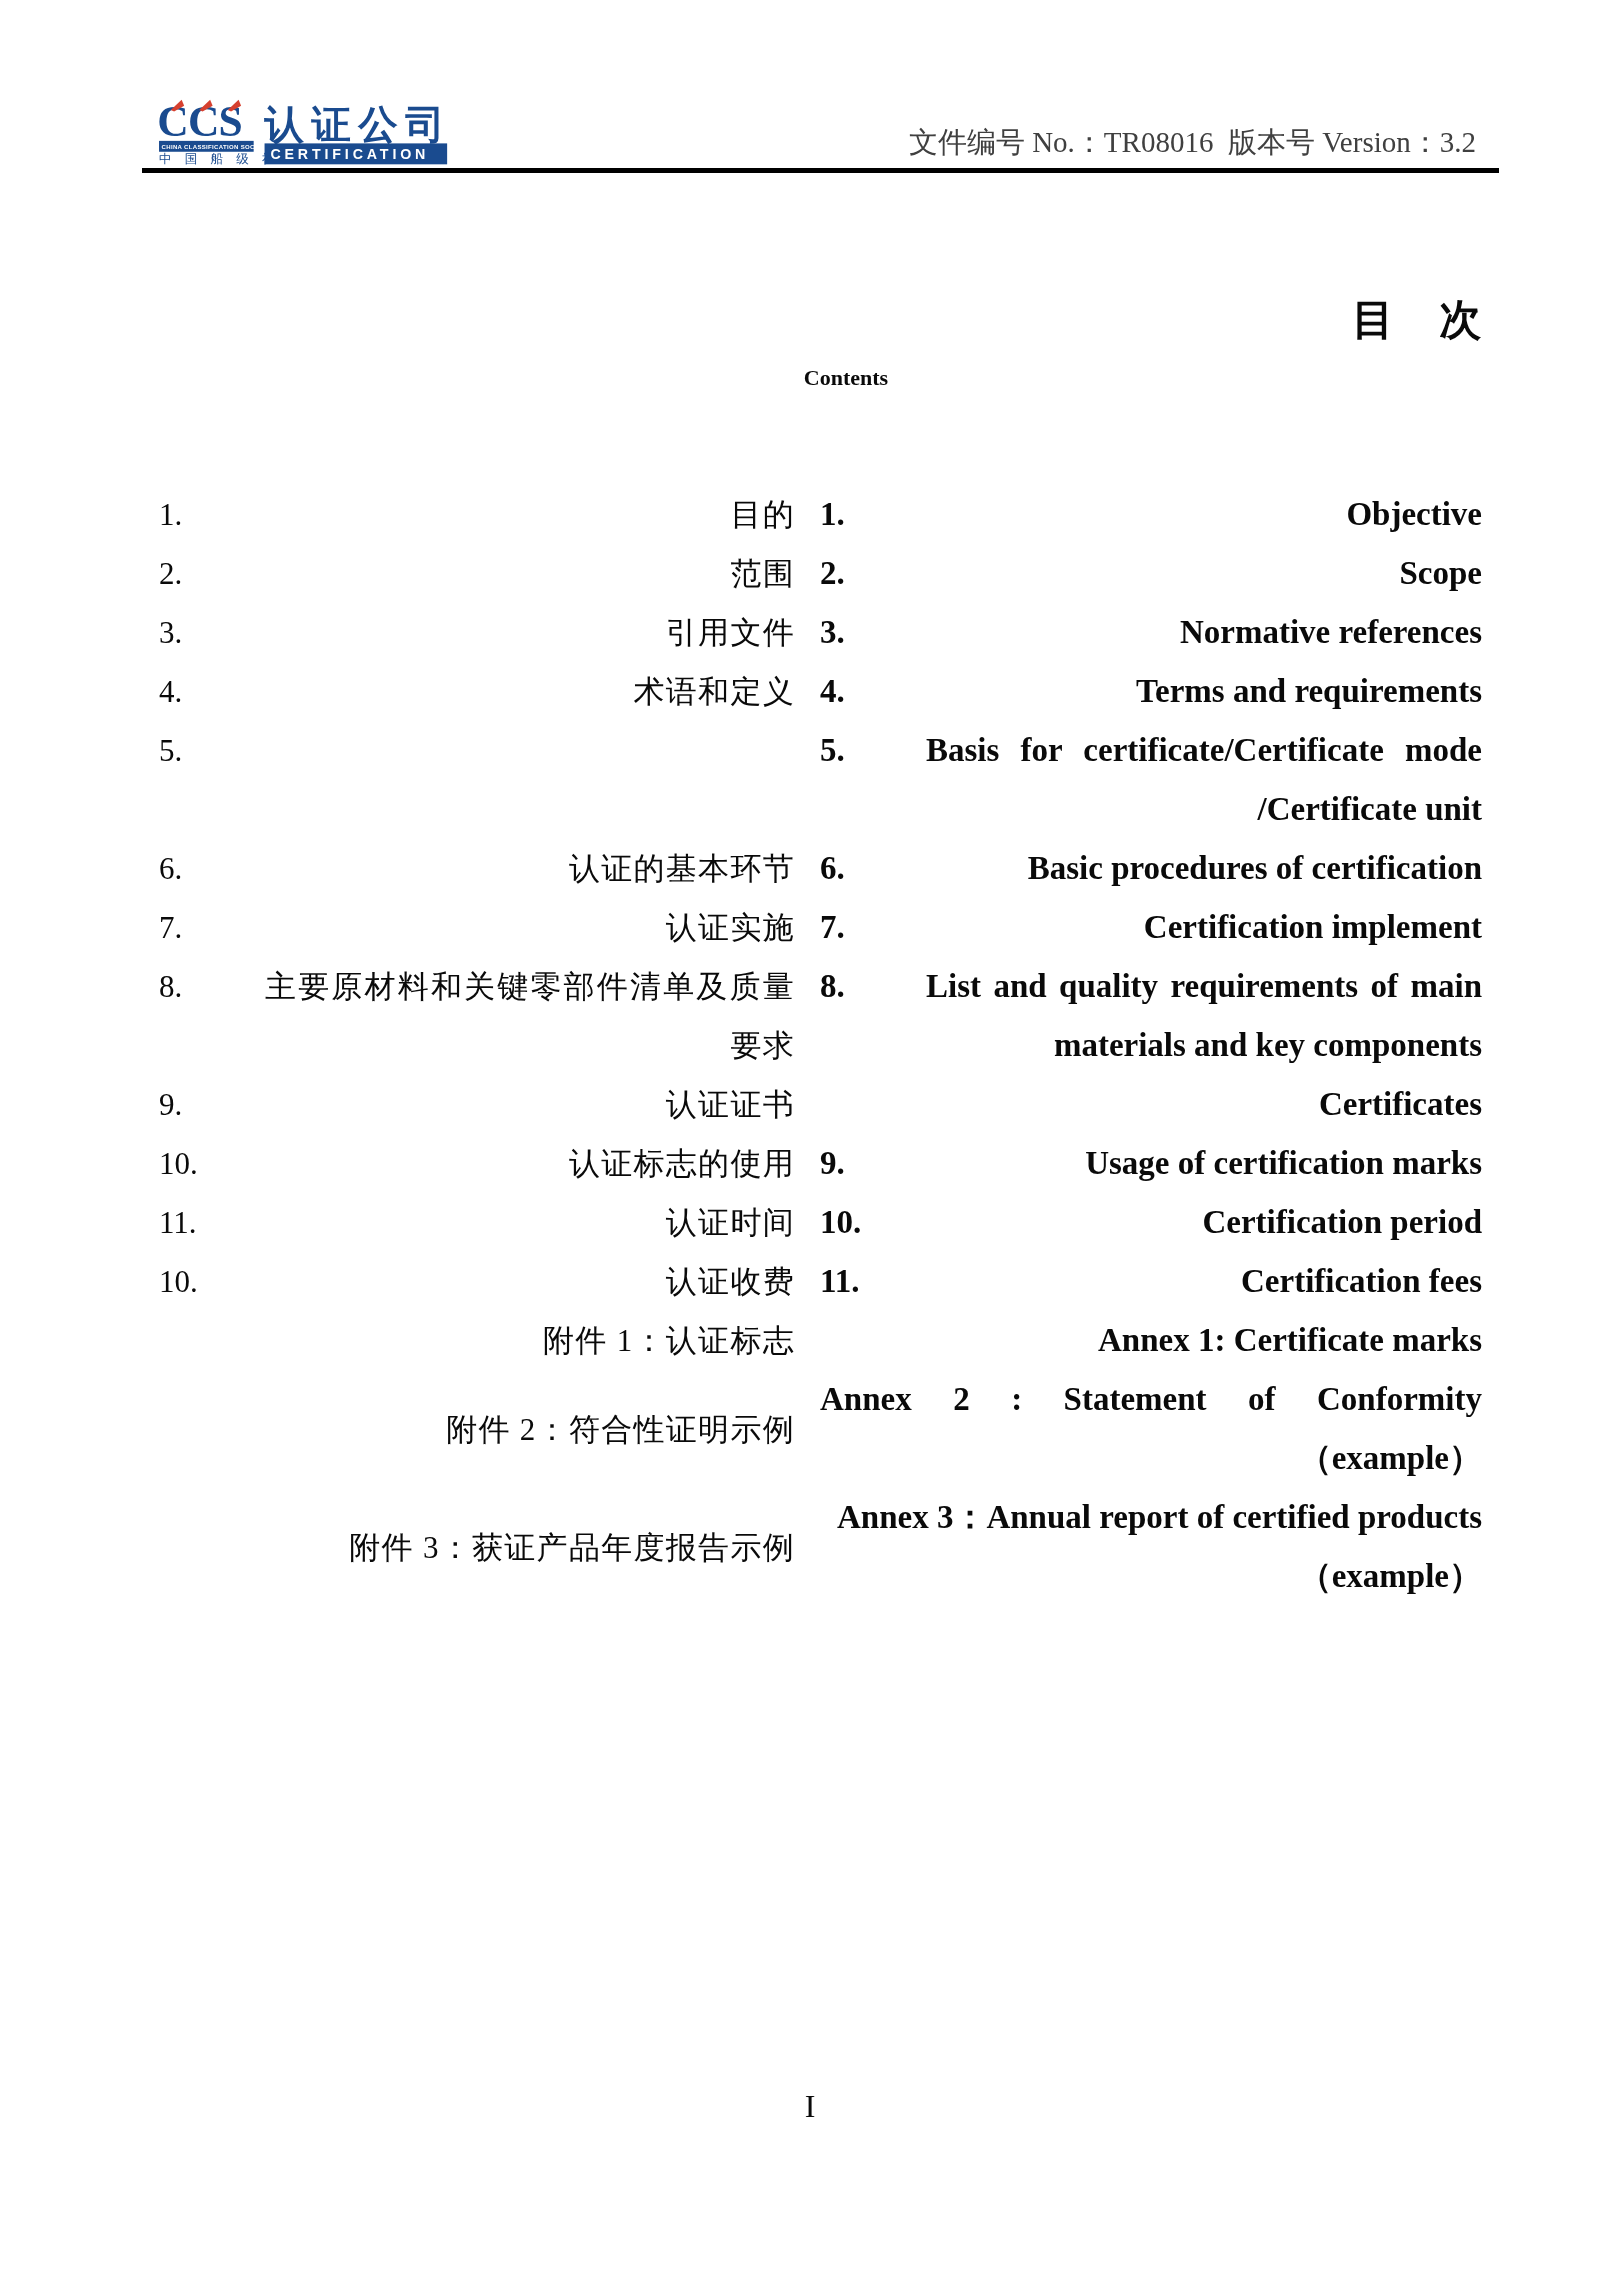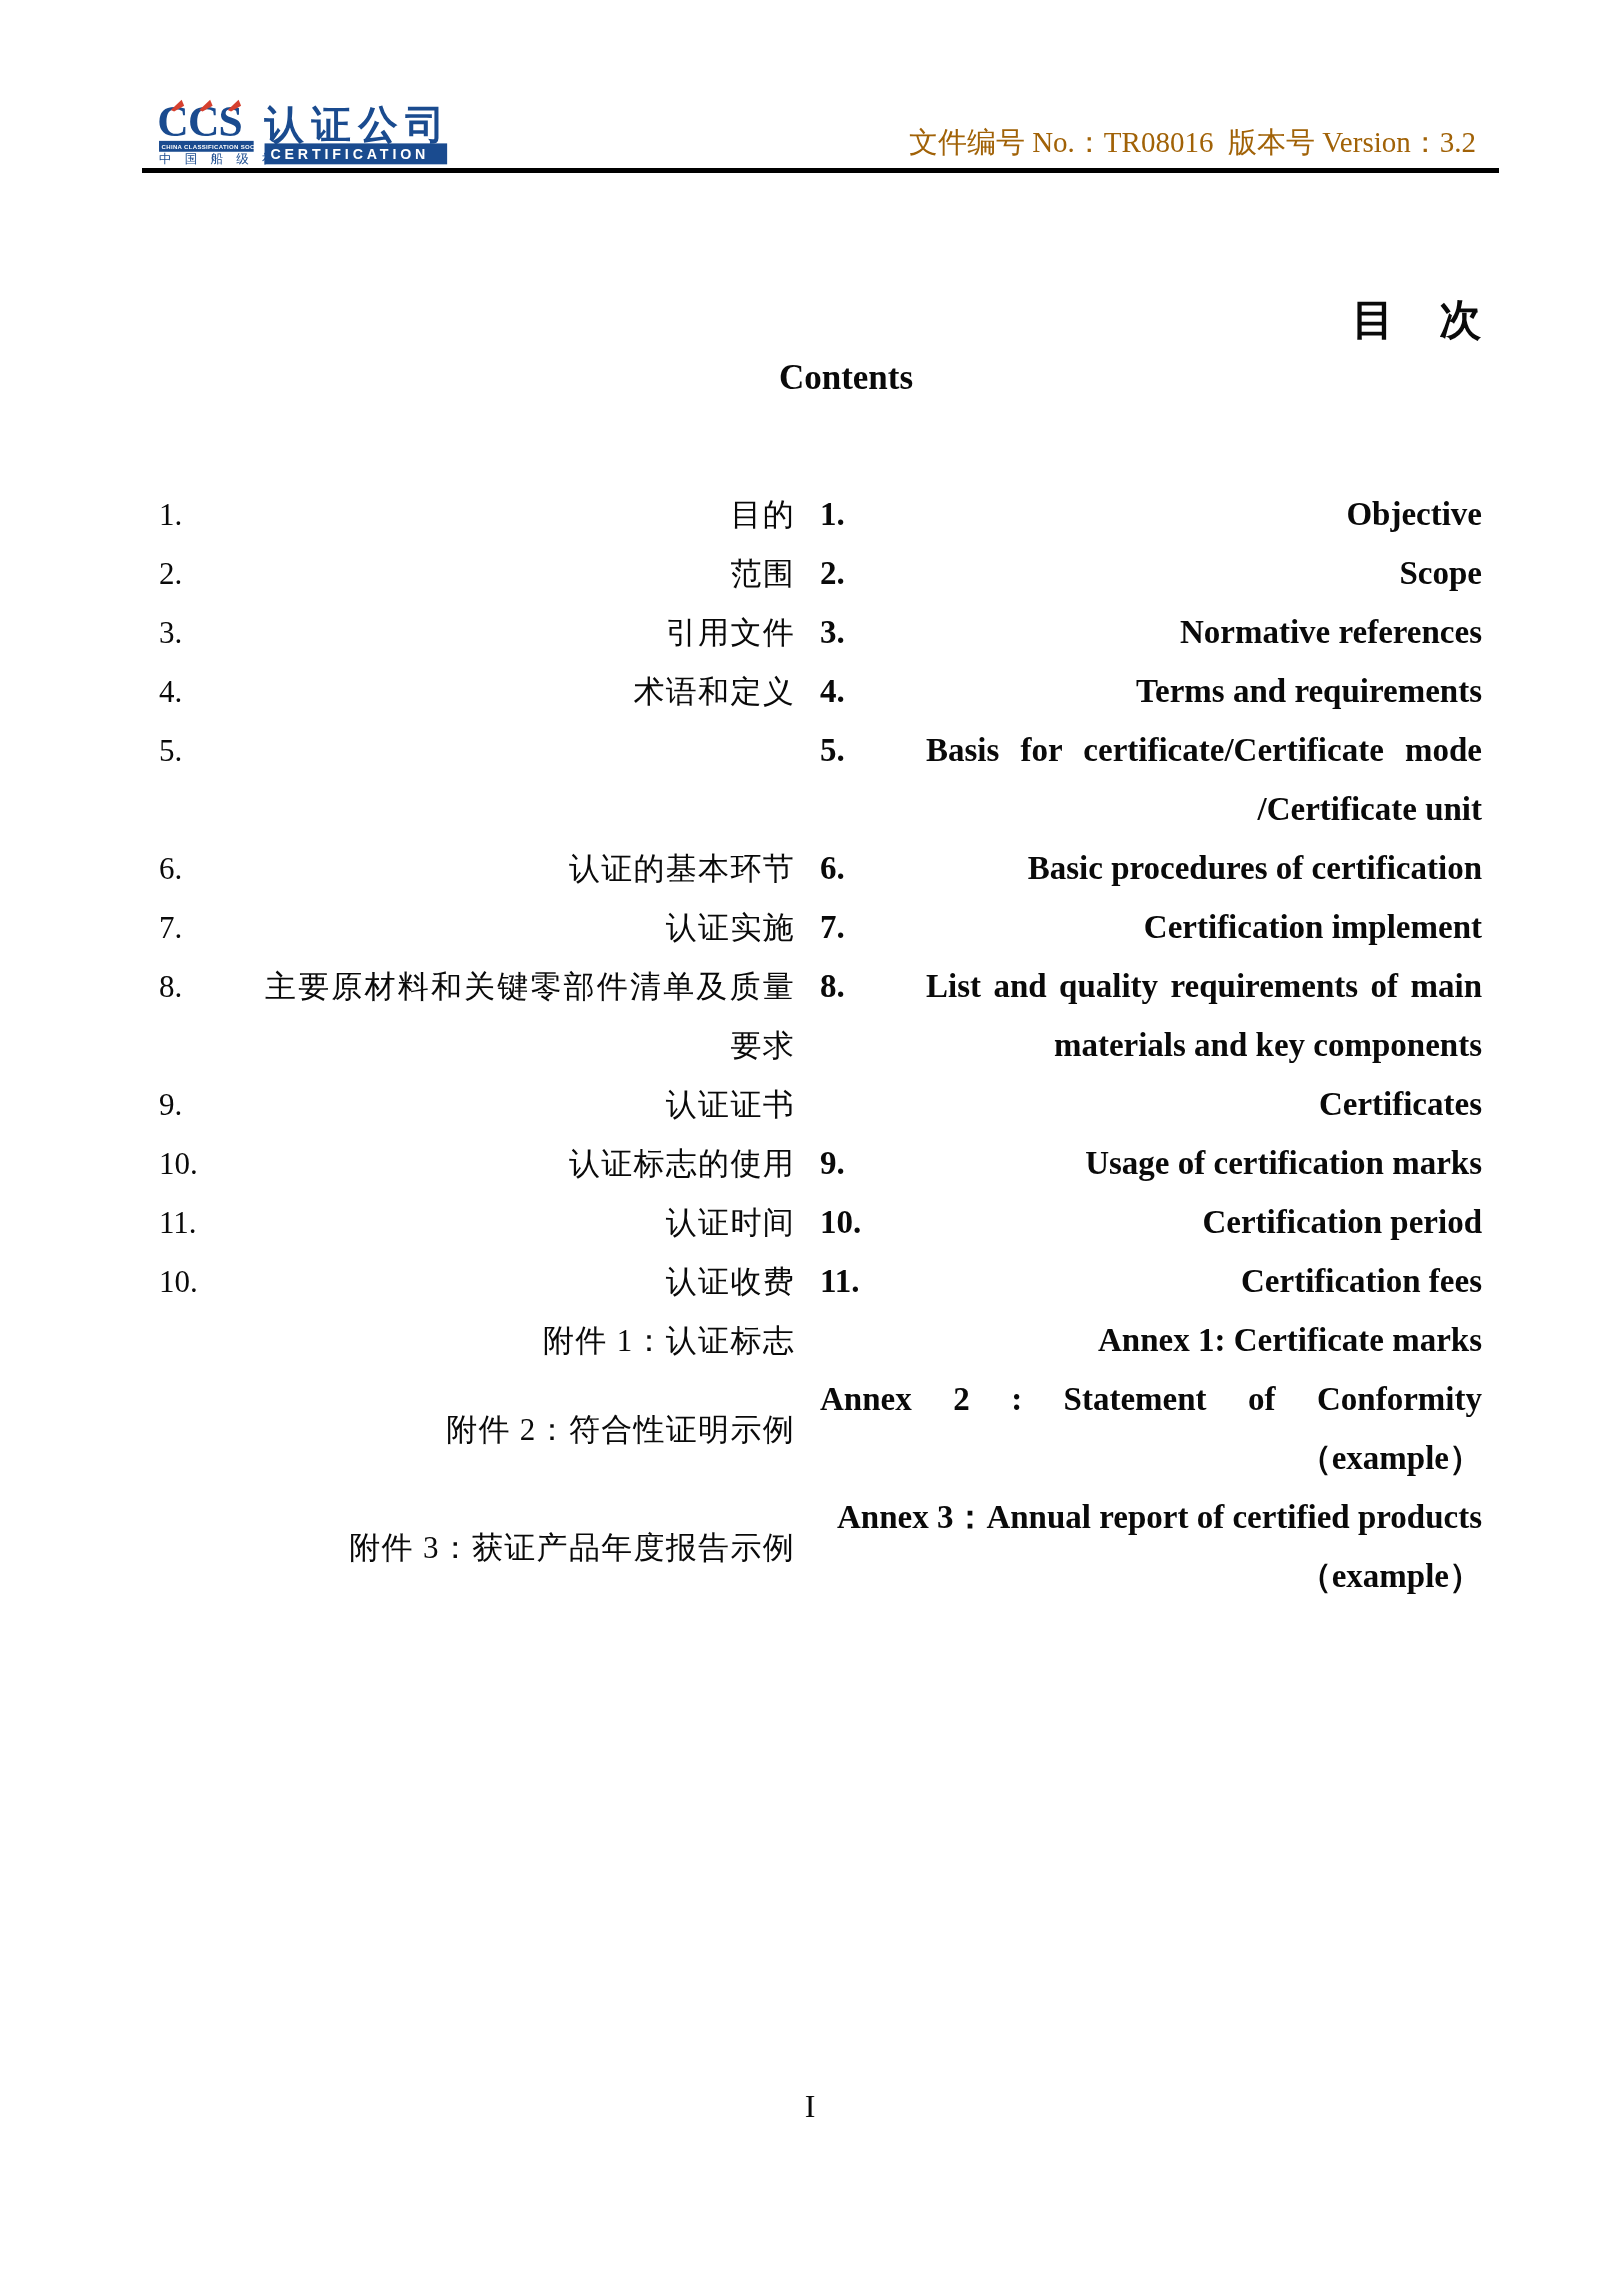--- a/index.html
+++ b/index.html
@@ -5,34 +5,34 @@
   html,body{margin:0;padding:0;}
   body{
     width:1620px;height:2273px;position:relative;background:#ffffff;
     font-family:"Liberation Serif","DejaVu Serif",serif;color:#0a0a0a;
     overflow:hidden;
   }
   
   .logo-wrap{position:absolute;left:159px;top:99px;width:289px;height:67px;}
   .doc-number{
     position:absolute;top:124px;right:144px;
-    font-size:29px;line-height:37px;white-space:pre;color:#a16207;
+    font-size:29px;line-height:37px;white-space:pre;color:#404040;
   }
   .header-rule{
     position:absolute;left:142px;top:168px;width:1357px;height:5px;background:#000;
   }
   
   .content{position:absolute;left:159px;top:0;width:1324px;}
   .title-cn{
     margin:295px 0 0 0;text-align:right;padding-left:50px;
     font-size:42px;font-weight:bold;line-height:50px;letter-spacing:1.7px;
   }
   .title-en{
     margin:13.4px 0 0 0;text-align:center;padding-left:50px;
-    font-size:35px;font-weight:bold;line-height:40px;
+    font-size:22px;font-weight:bold;line-height:40px;
   }
   
   .toc{margin-top:87px;}
   .toc-row{display:flex;align-items:flex-start;}
   .toc-row.center{align-items:center;}
   .cell{flex:none;}
   .cell.cn{width:636px;margin-right:25px;font-size:31px;letter-spacing:1.3px;font-weight:normal;}
   .cell.en{width:662px;font-size:33px;font-weight:bold;}
   .line{display:flex;line-height:59px;}
   .num{flex:0 0 106px;}

